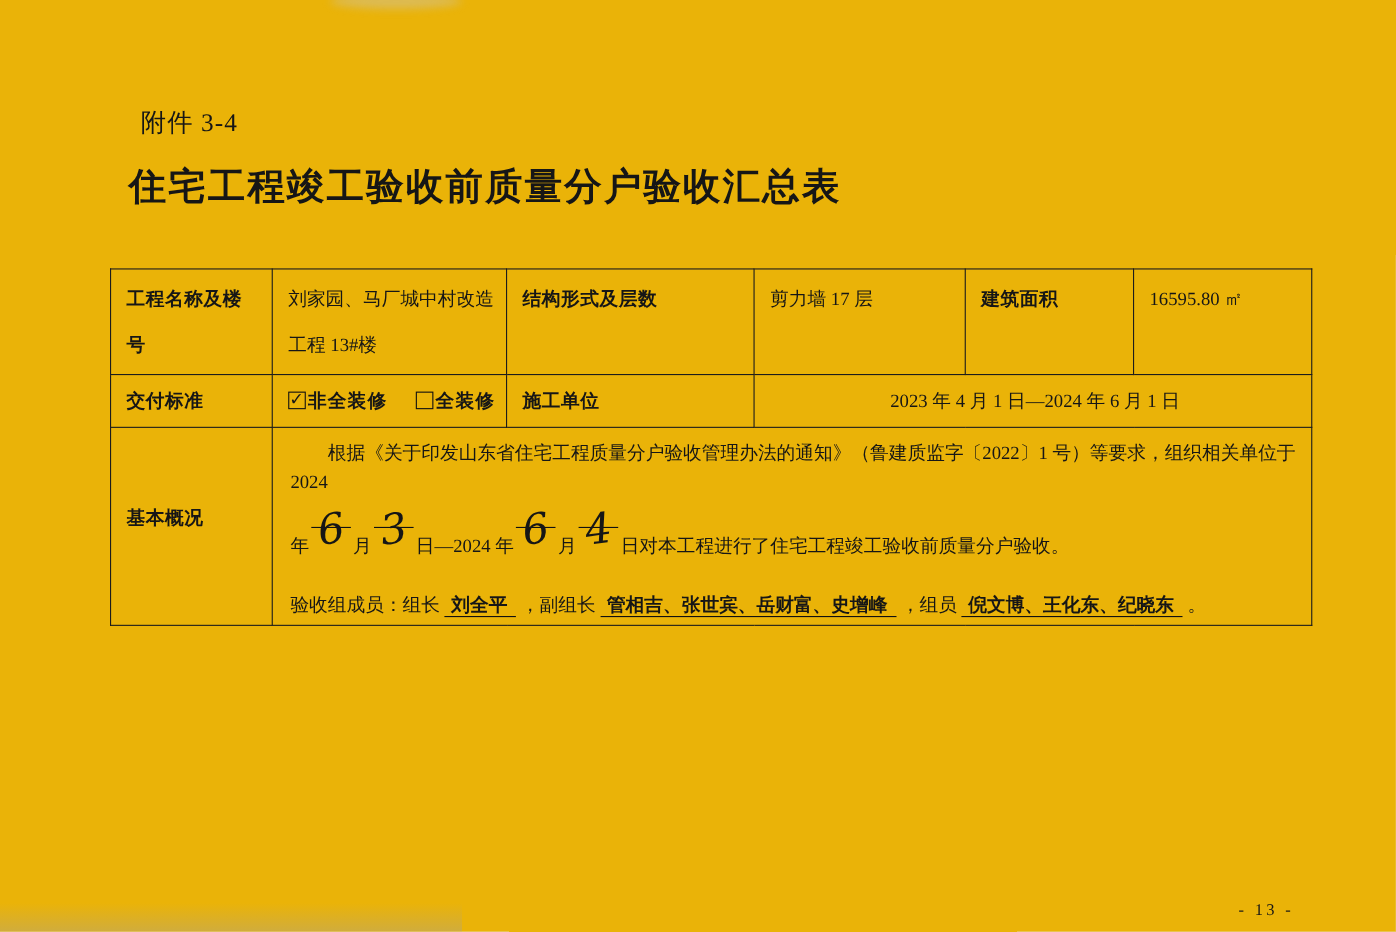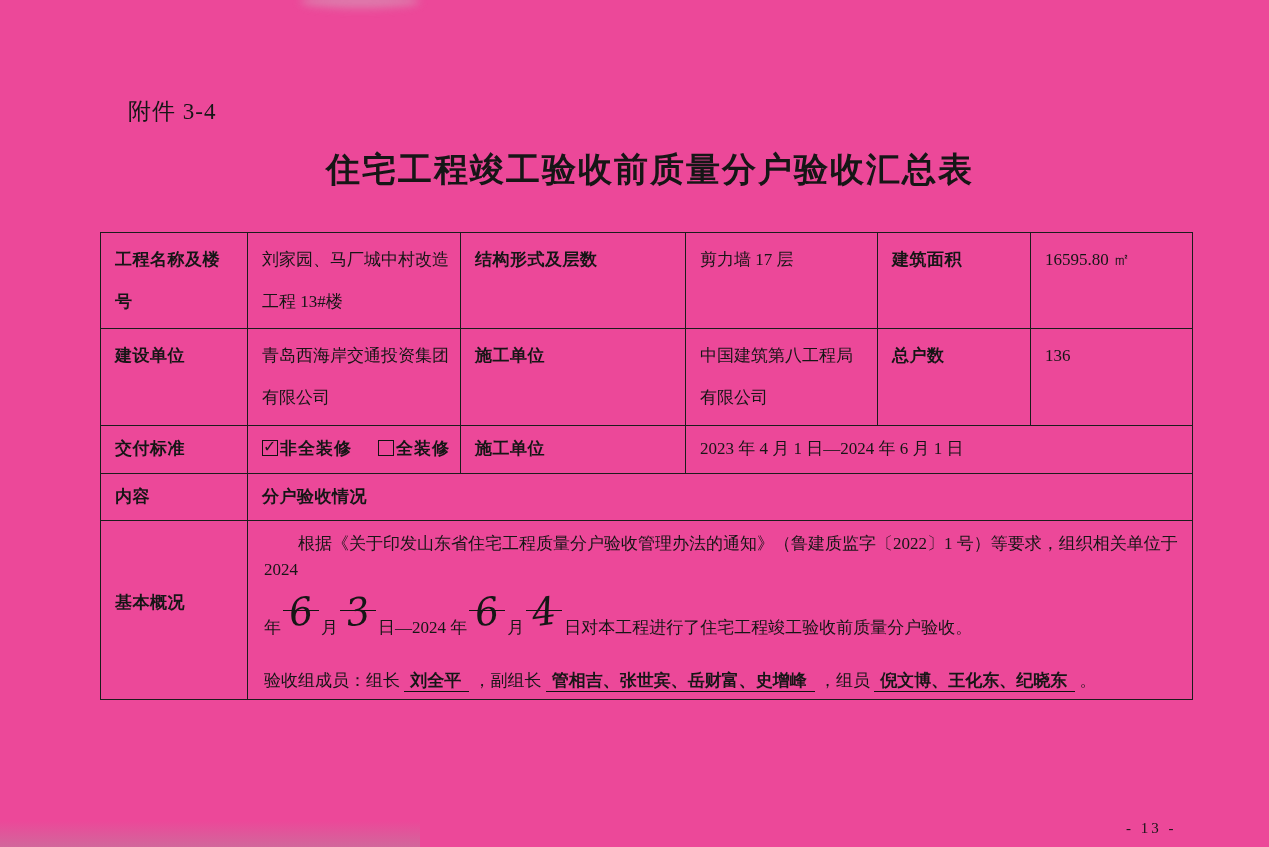--- a/index.html
+++ b/index.html
@@ -4,64 +4,64 @@
 <style>
   * { box-sizing: border-box; margin: 0; padding: 0; }
   body {
     font-family: "Liberation Serif", "DejaVu Serif", serif;
     background: #e8e8e8;
   }
   .page {
     position: relative;
     width: 1269px;
     height: 847px;
-    background: #ec4899;
+    background: #eab308;
     overflow: hidden;
     color: #161616;
   }
   .attachment {
     position: absolute;
     left: 128px;
     top: 96px;
     font-size: 23px;
     letter-spacing: 1px;
   }
   .doc-title {
     position: absolute;
-    left: 104px;
+    left: 117px;
     top: 147px;
     width: 1092px;
-    text-align: center;
+    text-align: left;
     font-size: 34px;
     font-weight: 700;
     font-family: "Liberation Sans", "DejaVu Sans", sans-serif;
     letter-spacing: 2px;
   }
   table.summary {
     position: absolute;
     left: 100px;
-    top: 232px;
+    top: 244px;
     width: 1092px;
     border-collapse: collapse;
     table-layout: fixed;
   }
   table.summary td {
     border: 1.6px solid #1c1c1c;
     font-size: 17px;
     padding: 6px 10px 6px 14px;
     vertical-align: top;
     overflow: hidden;
   }
   tr.tall td { height: 90px; line-height: 2.45; padding-top: 6px; }
   tr.r2 td, tr.r3 td { height: 91px; }
   tr.short td { height: 48px; vertical-align: middle; line-height: 1.3; }
   tr.r5 td { height: 47px; vertical-align: middle; line-height: 1.3; }
   tr.r6 td { height: 134px; vertical-align: top; }
   td.lbl { font-weight: 600; letter-spacing: 0.5px; }
-  td.center { }
+  td.center { text-align: center; }
   .opt-line { font-weight: 600; padding-left: 18px; letter-spacing: 1px; }
   .cbox {
     display: inline-block;
     width: 16px; height: 16px;
     border: 1.7px solid #111;
     vertical-align: -2px;
     margin-right: 2px;
     position: relative;
     text-align: center;
   }
@@ -150,43 +150,31 @@
     <tbody>
         <tr class="tall">
       <td class="lbl">工程名称及楼号</td>
       <td>刘家园、马厂城中村改造工程 13#楼</td>
       <td class="lbl">结构形式及层数</td>
       <td>剪力墙 17 层</td>
       <td class="lbl">建筑面积</td>
       <td>16595.80 ㎡</td>
     </tr>
 
-    <tr class="tall r2">
-      <td class="lbl">建设单位</td>
-      <td>青岛西海岸交通投资集团有限公司</td>
-      <td class="lbl">施工单位</td>
-      <td>中国建筑第八工程局有限公司</td>
-      <td class="lbl">总户数</td>
-      <td>136</td>
-    </tr>
 
 
     <tr class="short">
       <td class="lbl">交付标准</td>
       <td class="opt-line">
         <span class="cbox"><span class="tick">✓</span></span><span>非全装修</span><span class="gap"></span><span class="cbox"></span><span>全装修</span>
       </td>
       <td class="lbl">施工单位</td>
       <td colspan="3" class="center">2023 年 4 月 1 日—2024 年 6 月 1 日</td>
     </tr>
 
-    <tr class="r5">
-      <td class="lbl">内容</td>
-      <td colspan="5" class="center lbl">分户验收情况</td>
-    </tr>
 
     <tr class="r6">
       <td class="lbl" style="padding-top:70px;margin-left:34px;">基本概况</td>
       <td colspan="5" class="ov-cell">
         <div class="ov-p1">根据《关于印发山东省住宅工程质量分户验收管理办法的通知》（鲁建质监字〔2022〕1 号）等要求，组织相关单位于2024</div>
         <div class="ov-p2">
           <span>年</span><span class="hw-slot"><span class="hw-digit">6</span></span><span>月</span><span class="hw-slot"><span class="hw-digit">3</span></span><span>日—2024 年</span><span class="hw-slot"><span class="hw-digit">6</span></span><span>月</span><span class="hw-slot"><span class="hw-digit">4</span></span><span>日对本工程进行了住宅工程竣工验收前质量分户验收。</span>
         </div>
         <div class="ov-p3">
           <span>验收组成员：组长</span>

